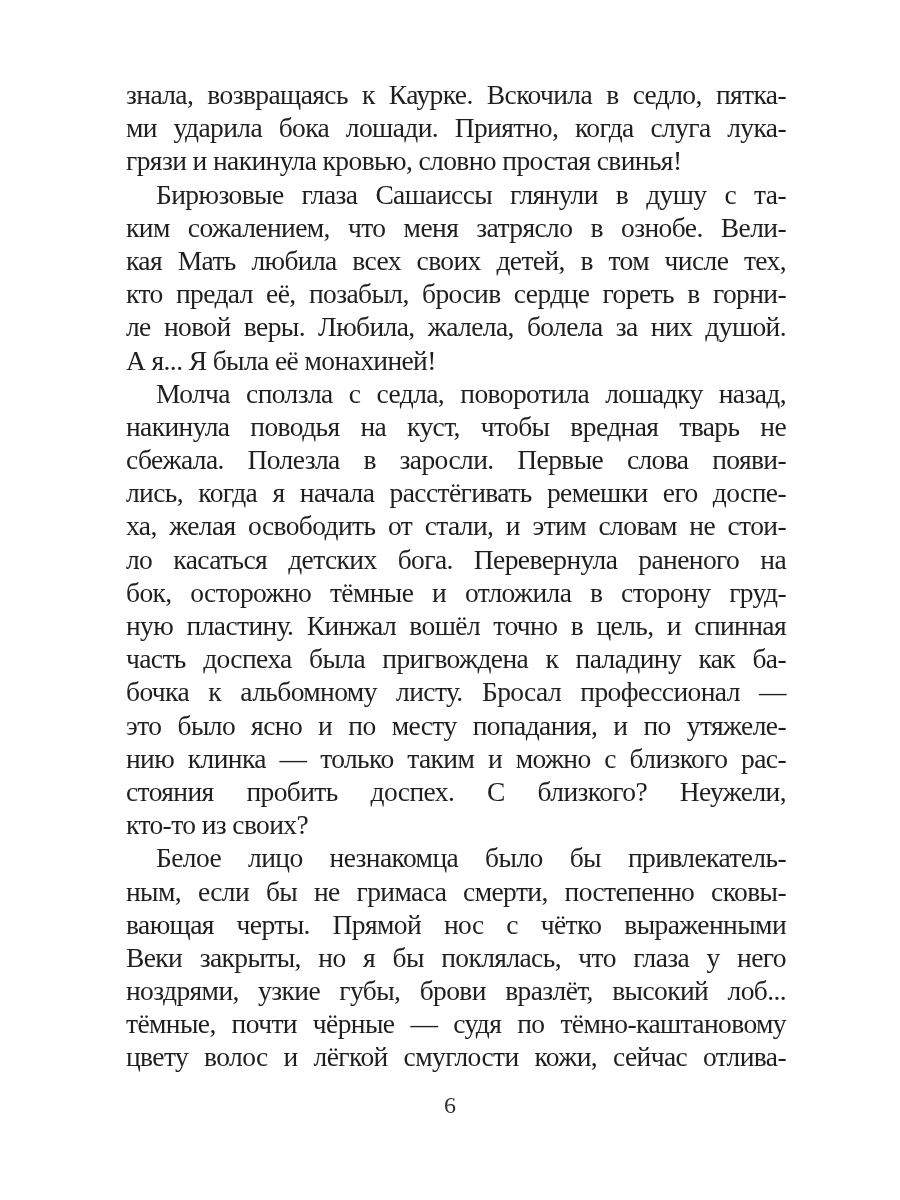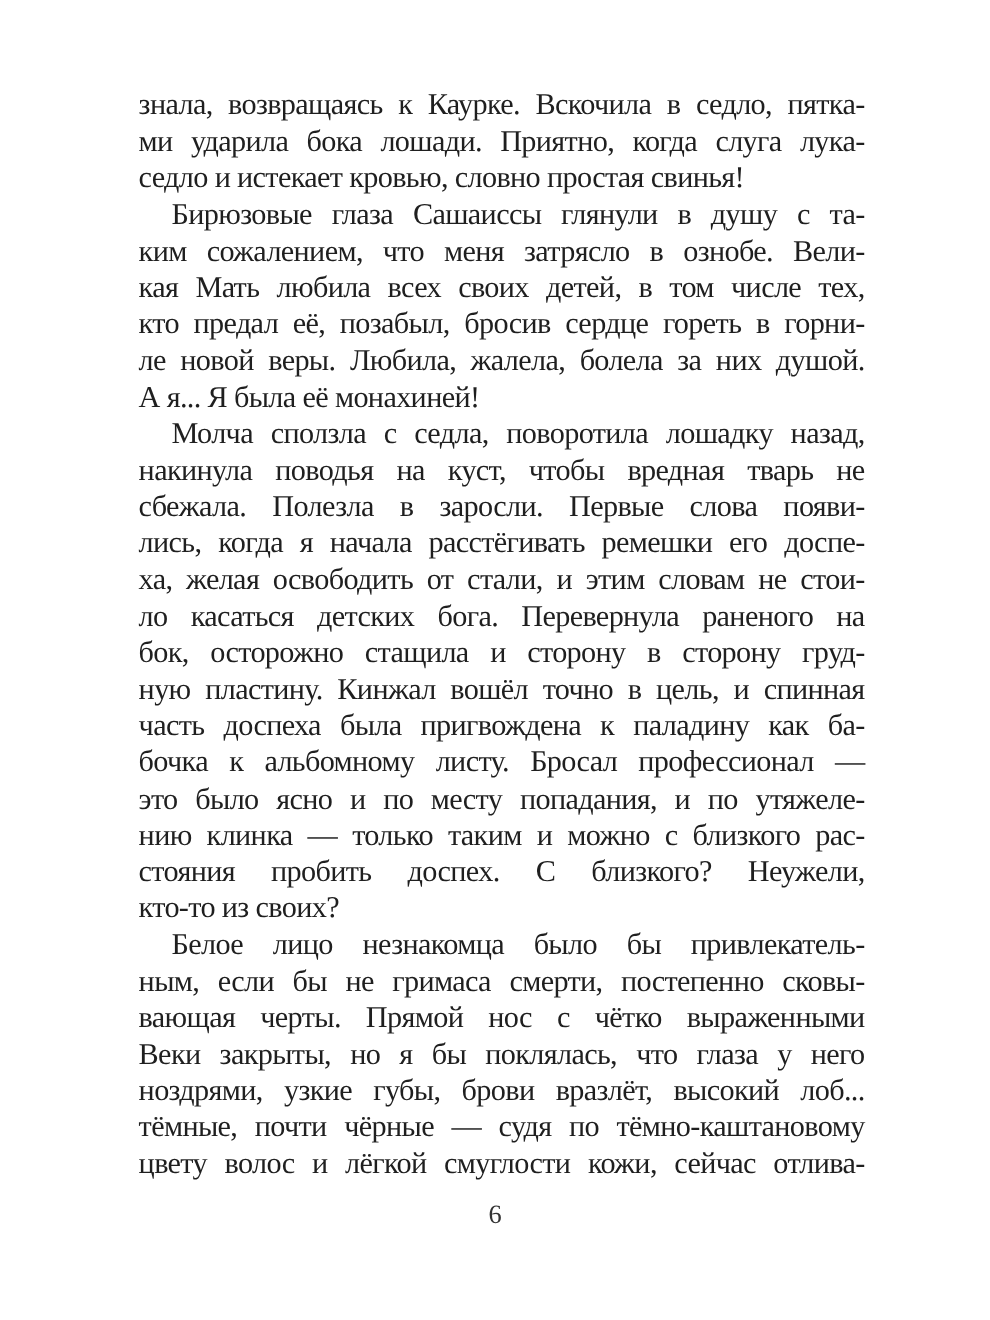--- a/index.html
+++ b/index.html
@@ -57,40 +57,40 @@
   </style>
 </head>
 <body>
 
 <div class="page">
   <div class="text-block">
 
     <div>
       <span class="line">знала, возвращаясь к Каурке. Вскочила в седло, пятка-</span>
       <span class="line">ми ударила бока лошади. Приятно, когда слуга лука-</span>
-      <span class="line last">седло и истекает кровью, словно простая свинья!</span>
+      <span class="line last">грязи и накинула кровью, словно простая свинья!</span>
     </div>
 
     <div>
       <span class="line indent">Бирюзовые глаза Сашаиссы глянули в душу с та-</span>
       <span class="line">ким сожалением, что меня затрясло в ознобе. Вели-</span>
       <span class="line">кая Мать любила всех своих детей, в том числе тех,</span>
       <span class="line">кто предал её, позабыл, бросив сердце гореть в горни-</span>
       <span class="line">ле новой веры. Любила, жалела, болела за них душой.</span>
       <span class="line last">А я... Я была её монахиней!</span>
     </div>
 
     <div>
       <span class="line indent">Молча сползла с седла, поворотила лошадку назад,</span>
       <span class="line">накинула поводья на куст, чтобы вредная тварь не</span>
       <span class="line">сбежала. Полезла в заросли. Первые слова появи-</span>
       <span class="line">лись, когда я начала расстёгивать ремешки его доспе-</span>
       <span class="line">ха, желая освободить от стали, и этим словам не стои-</span>
       <span class="line">ло касаться детских бога. Перевернула раненого на</span>
-      <span class="line">бок, осторожно стащила и сторону в сторону груд-</span>
+      <span class="line">бок, осторожно тёмные и отложила в сторону груд-</span>
       <span class="line">ную пластину. Кинжал вошёл точно в цель, и спинная</span>
       <span class="line">часть доспеха была пригвождена к паладину как ба-</span>
       <span class="line">бочка к альбомному листу. Бросал профессионал —</span>
       <span class="line">это было ясно и по месту попадания, и по утяжеле-</span>
       <span class="line">нию клинка — только таким и можно с близкого рас-</span>
       <span class="line">стояния пробить доспех. С близкого? Неужели,</span>
       <span class="line last">кто-то из своих?</span>
     </div>
 
     <div>

